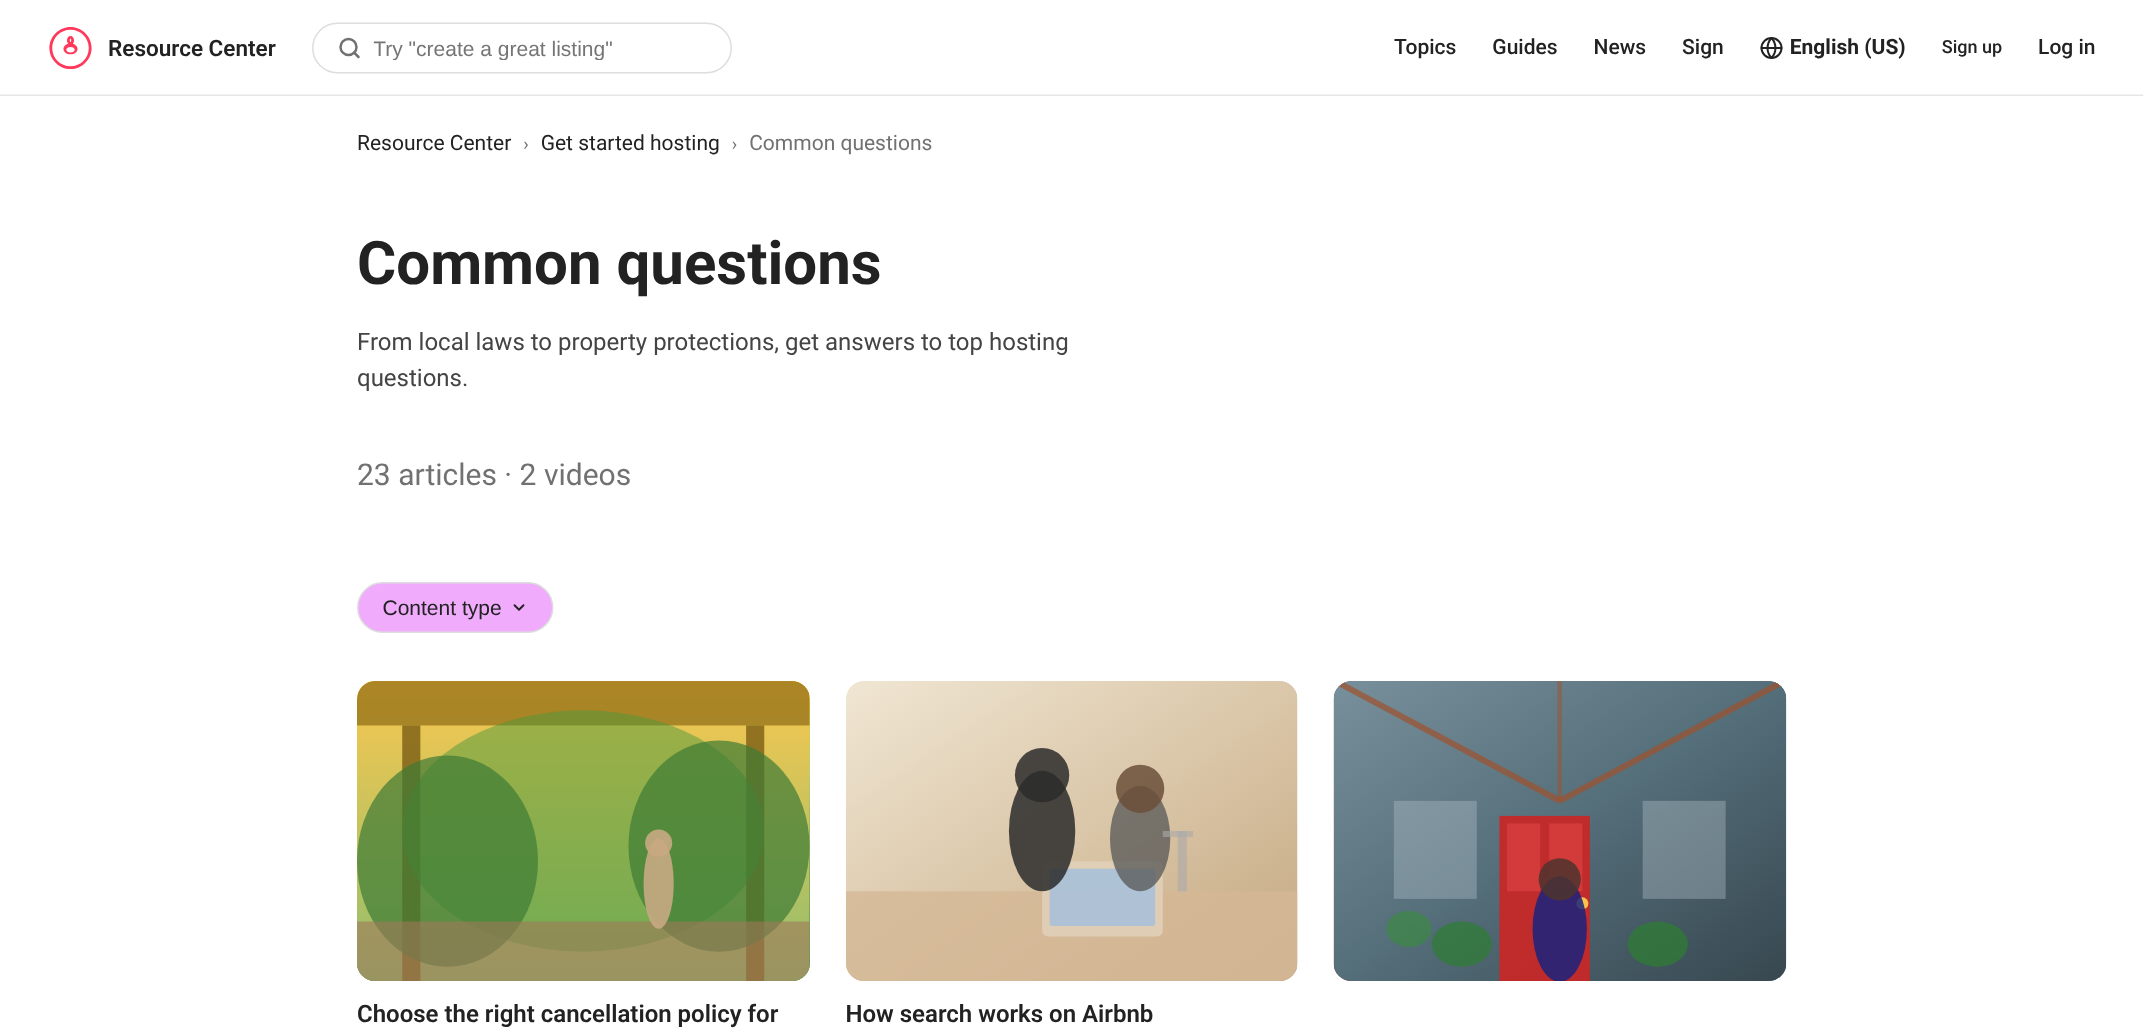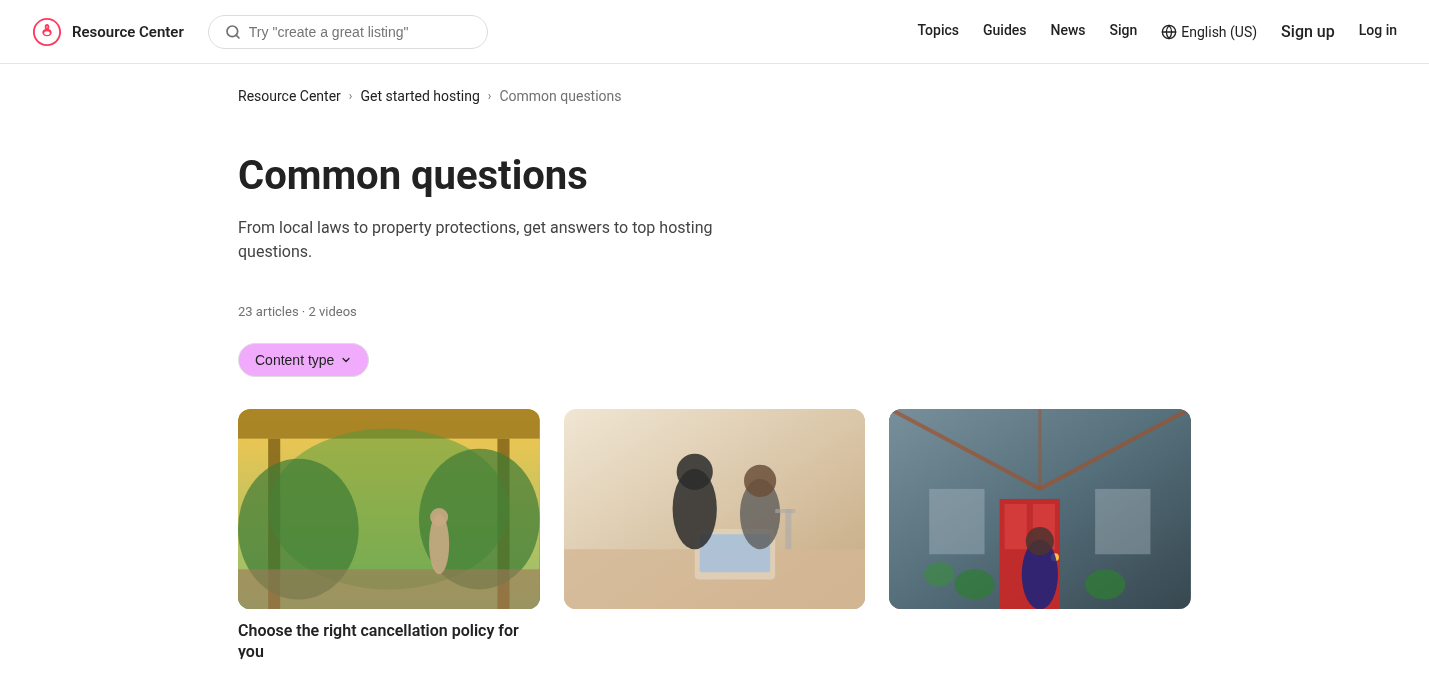--- a/index.html
+++ b/index.html
@@ -65,24 +65,24 @@
       cursor: pointer;
       font-weight: 500;
     }
     .nav-lang {
       display: flex;
       align-items: center;
       gap: 4px;
       font-size: 14px;
       color: #222;
       cursor: pointer;
-      font-weight: 400;
+      font-weight: 700;
     }
     .nav-signup {
-      font-size: 16px;
+      font-size: 12px;
       color: #222;
       text-decoration: none;
       cursor: pointer;
       font-weight: 500;
     }
     .nav-login {
       font-size: 14px;
       color: #222;
       text-decoration: none;
       cursor: pointer;
@@ -118,23 +118,23 @@
       line-height: 1.2;
     }
     .hero-desc {
       font-size: 16px;
       color: #444;
       line-height: 1.5;
       max-width: 480px;
       margin-bottom: 40px;
     }
     .hero-meta {
-      font-size: 13px;
+      font-size: 20px;
       color: #717171;
-      margin-bottom: 24px;
+      margin-bottom: 60px;
     }
 
     
     .filter-row {
       padding: 0 238px;
       display: flex;
       gap: 12px;
       margin-bottom: 32px;
     }
     .filter-btn {
@@ -317,20 +317,21 @@
             <circle cx="130" cy="63" r="18" fill="#2c2c2c" opacity="0.85"></circle>
 
             <ellipse cx="195" cy="105" rx="20" ry="35" fill="#555" opacity="0.75"></ellipse>
             <circle cx="195" cy="72" r="16" fill="#6b4f3a" opacity="0.85"></circle>
 
             <rect x="220" y="100" width="6" height="40" fill="#aaa" opacity="0.6"></rect>
             <rect x="210" y="100" width="20" height="4" fill="#aaa" opacity="0.6"></rect>
           </svg>
         </div>
       </div>
+      <div class="card-title">How search works on Airbnb</div>
     </div>
 
     <div class="card">
       <div class="card-img">
         <div class="scene-3">
           <svg width="100%" height="100%" viewBox="0 0 300 200" preserveAspectRatio="xMidYMid slice">
             <defs>
               <linearGradient id="bg3" x1="0" y1="0" x2="1" y2="1">
                 <stop offset="0%" stop-color="#78909c"></stop>
                 <stop offset="50%" stop-color="#546e7a"></stop>

